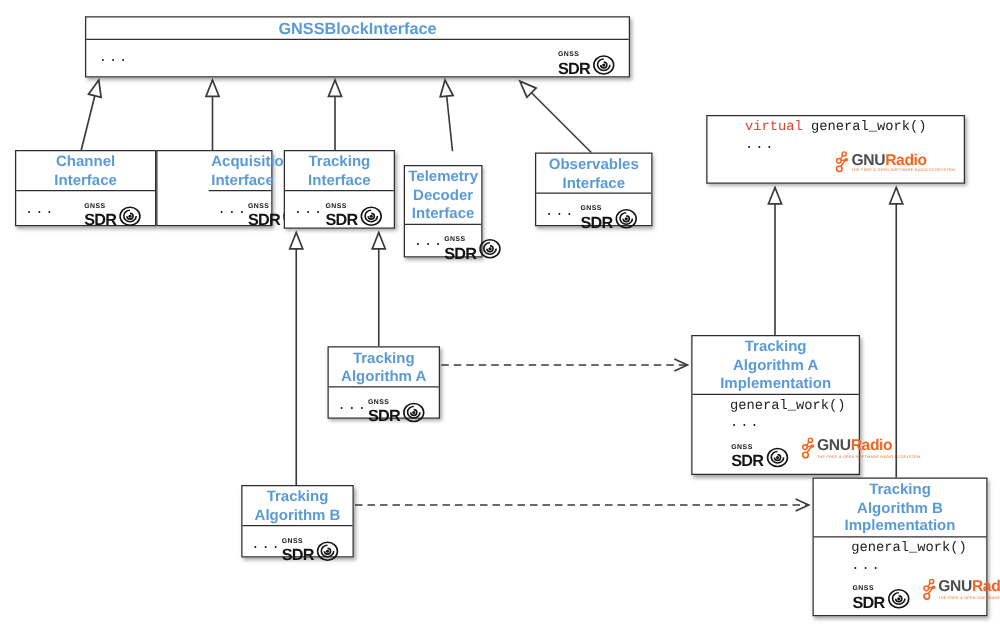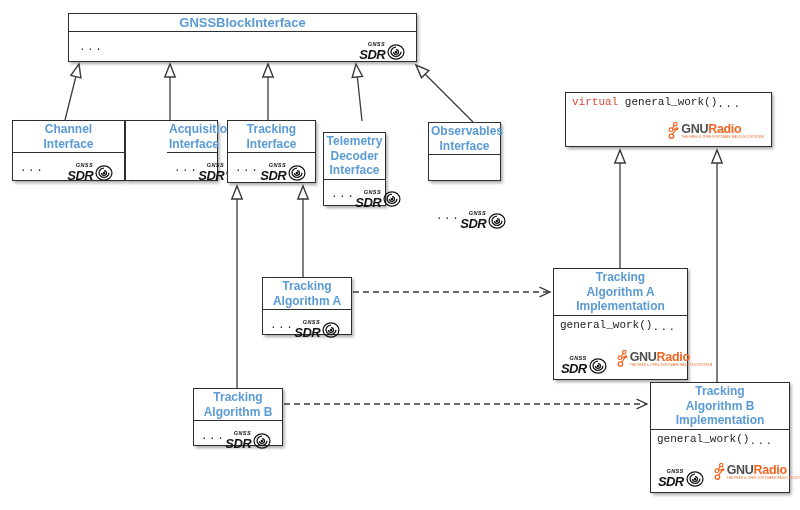--- a/index.html
+++ b/index.html
@@ -22,32 +22,32 @@
   .node-title.big { font-size:13px; line-height:15px; padding:1px 0; }
   .node-title.black-mono {
     color:#111; font-family:"Liberation Mono", monospace;
     font-size:13px; line-height:14px; padding:1px 0;
   }
   .node-body {
     flex:1; display:flex; align-items:center;
     padding:0 6px 0 7px; position:relative;
   }
   .node-body.code {
-    flex-direction:row; align-items:flex-start;
-    padding:3px 6px; justify-content:flex-start;
+    flex-direction:column; align-items:flex-start;
+    padding:3px 6px; justify-content:flex-start;margin-left:24px;
   }
   .mono { font-family:"Liberation Mono", monospace; font-size:11px; color:#222; }
   .keyword { color:#d9473a; }
   .ellipsis { font-family:"Liberation Mono", monospace; font-size:11px; color:#222; letter-spacing:1.5px; }
   .code .ellipsis { margin-top:2px; }
   .push-right { margin-left:auto; }
 
   
   .sdr-logo { display:inline-flex; align-items:center; }
-  .sdr-stack { display:flex; flex-direction:column; align-items:flex-end; line-height:1;font-style:italic; }
+  .sdr-stack { display:flex; flex-direction:column; align-items:flex-start; line-height:1; }
   .sdr-top { font-size:5.5px; font-weight:bold; letter-spacing:0.4px; color:#141414; }
   .sdr-main { font-size:13px; font-weight:bold; letter-spacing:-0.6px; color:#141414; margin-top:0.5px; }
   .sdr-icon { width:20px; height:18px; margin-left:1px; }
 
   
   .gr-logo { display:inline-flex; align-items:flex-end; }
   .gr-icon { width:12px; height:17px; margin-right:1px; }
   .gr-text-col { display:flex; flex-direction:column; line-height:1; }
   .gr-text { font-weight:bold; font-size:12.5px; letter-spacing:-0.3px; line-height:1; }
   .gr-gnu { color:#4d4d4d; }
@@ -57,21 +57,21 @@
   .logo-row { position:absolute; left:7px; bottom:4px; display:flex; align-items:center; gap:9px; }
   .gr-abs { position:absolute; right:7px; bottom:3px; }
 
   #edge-layer { position:absolute; left:0; top:0; width:800px; height:510px; pointer-events:none; }
 </style>
 </head>
 <body>
 
 <div id="canvas">
 
-  <div class="node" style="left:68px; top:13px; width:349px; height:49px;">
+  <div class="node" style="left:68px; top:13px; width:436px; height:49px;">
     <div class="node-title big">GNSSBlockInterface</div>
     <div class="node-body" style="padding:0 10px;">
       <span class="ellipsis">...</span>
       <span class="push-right slot-sdr">
   <span class="sdr-logo">
     <span class="sdr-stack">
       <span class="sdr-top">GNSS</span>
       <span class="sdr-main">SDR</span>
     </span>
     <svg class="sdr-icon" viewBox="0 0 24 24">
@@ -167,21 +167,21 @@
       <ellipse cx="12" cy="12" rx="10.6" ry="9.6" fill="none" stroke="#141414" stroke-width="1.7"></ellipse>
       <path d="M12 5.6 a 6.6 6.1 0 1 0 6.6 6.1" fill="none" stroke="#141414" stroke-width="1.7"></path>
       <path d="M12 8.9 a 3.3 3.1 0 1 1 -3.3 3.1" fill="none" stroke="#141414" stroke-width="1.7"></path>
       <circle cx="12" cy="12" r="1.7" fill="#141414"></circle>
     </svg>
   </span>
 </span>
     </div>
   </div>
 
-  <div class="node" style="left:428px; top:122px; width:73px; height:59px;gap:46px;">
+  <div class="node" style="left:428px; top:122px; width:94px; height:59px;">
     <div class="node-title">Observables
 Interface</div>
     <div class="node-body">
       <span class="ellipsis">...</span>
       <span class="push-right slot-sdr" style="margin-right:4px;">
   <span class="sdr-logo">
     <span class="sdr-stack">
       <span class="sdr-top">GNSS</span>
       <span class="sdr-main">SDR</span>
     </span>

